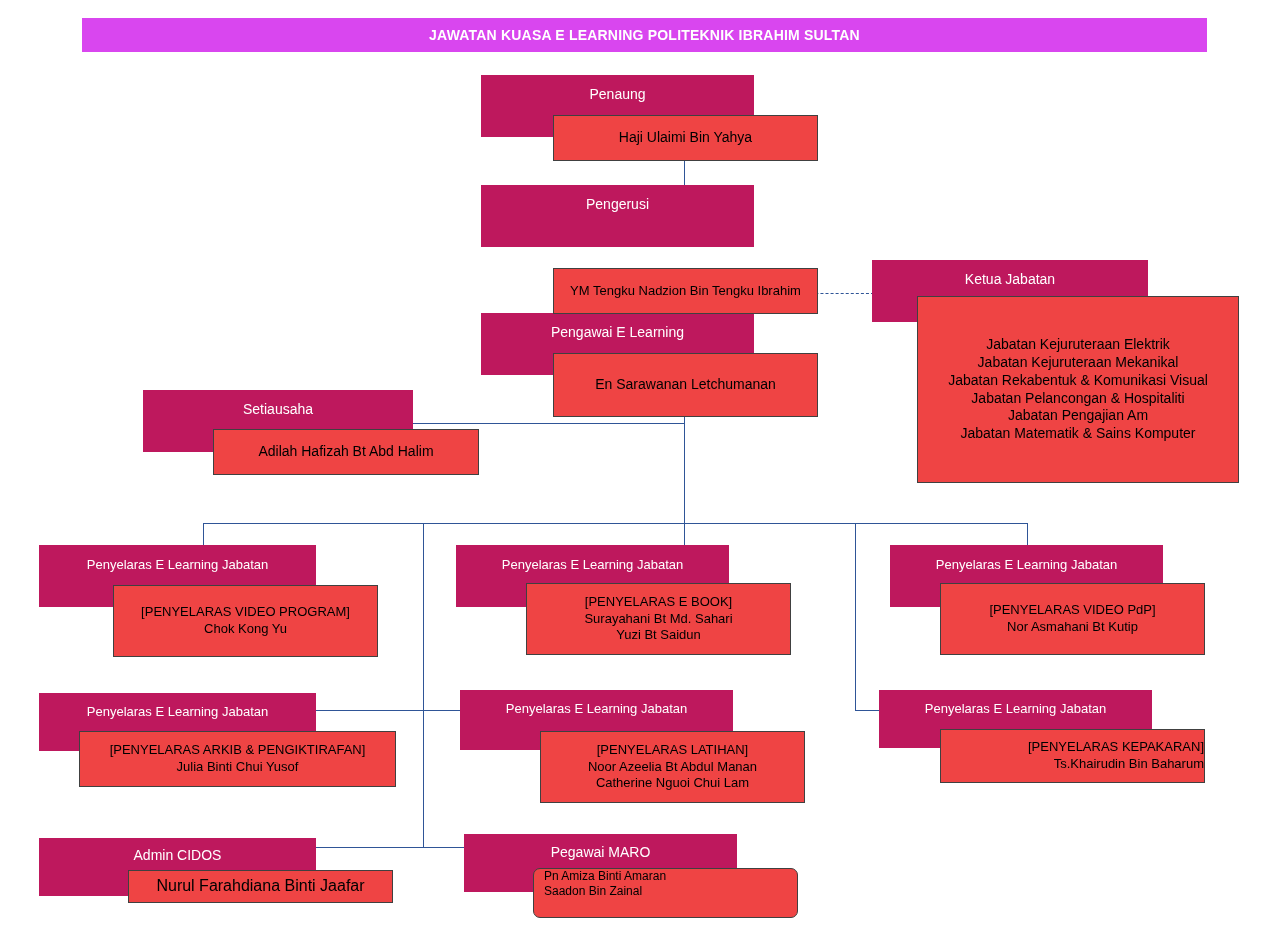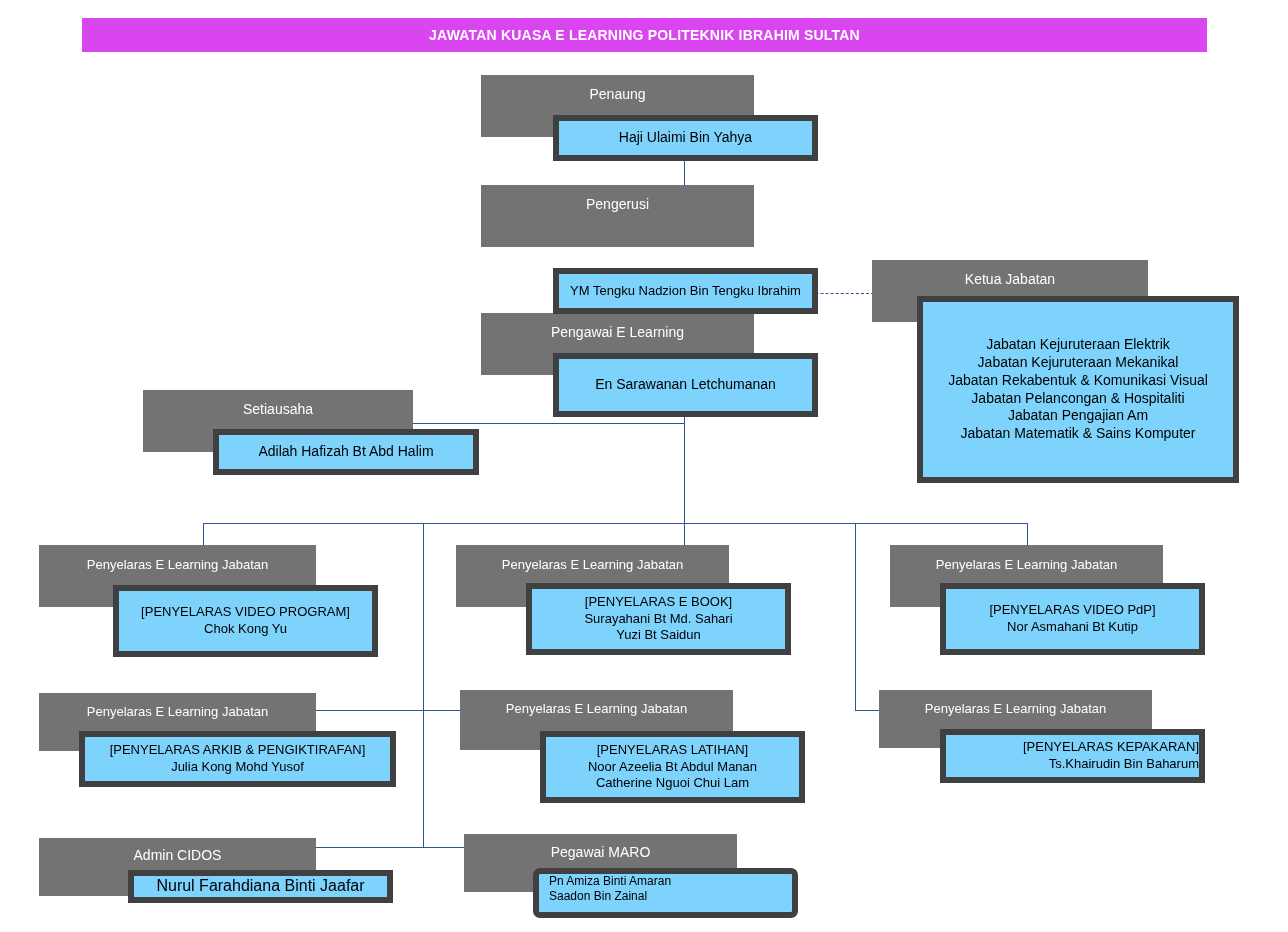--- a/index.html
+++ b/index.html
@@ -26,30 +26,30 @@
     color:#ffffff;
     display:flex;align-items:center;justify-content:center;
     font-weight:bold;
     letter-spacing:.2px;
   }
 
   
   .node{position:absolute;}
   .plate{
     position:absolute;
-    background:#737373;
+    background:#be185d;
     color:#ffffff;
     display:flex;align-items:center;justify-content:center;
     text-align:center;
     box-sizing:border-box;
   }
   .body{
     position:absolute;
-    background:#7dd3fc;
-    border:6px solid #404040;
+    background:#ef4444;
+    border:1px solid #404040;
     color:#000000;
     display:flex;align-items:center;justify-content:center;
     text-align:center;
     box-sizing:border-box;
     line-height:1.28;
     z-index:3;
   }
   .body.left{justify-content:flex-start;text-align:left;padding-left:10px;border-radius:7px;}
   .body .ln{display:block;}
 </style>
@@ -169,21 +169,21 @@
       <span class="ln">Nor Asmahani Bt Kutip</span>
     </div>
   </div>
 
   <div class="node">
     <div class="plate" style="left:39px;top:693px;width:277px;height:58px;font-size:13px;padding-bottom:22px;">
       <span>Penyelaras E Learning Jabatan</span>
     </div>
     <div class="body" style="left:79px;top:731px;width:317px;height:56px;font-size:13px;flex-direction:column;">
       <span class="ln">[PENYELARAS ARKIB &amp; PENGIKTIRAFAN]</span>
-      <span class="ln">Julia Kong Mohd Yusof</span>
+      <span class="ln">Julia Binti Chui Yusof</span>
     </div>
   </div>
 
   <div class="node">
     <div class="plate" style="left:460px;top:690px;width:273px;height:60px;font-size:13px;padding-bottom:24px;">
       <span>Penyelaras E Learning Jabatan</span>
     </div>
     <div class="body" style="left:528px;top:731px;width:265px;height:72px;font-size:13px;flex-direction:column;margin-left:12px;">
       <span class="ln">[PENYELARAS LATIHAN]</span>
       <span class="ln">Noor Azeelia Bt Abdul Manan</span>

